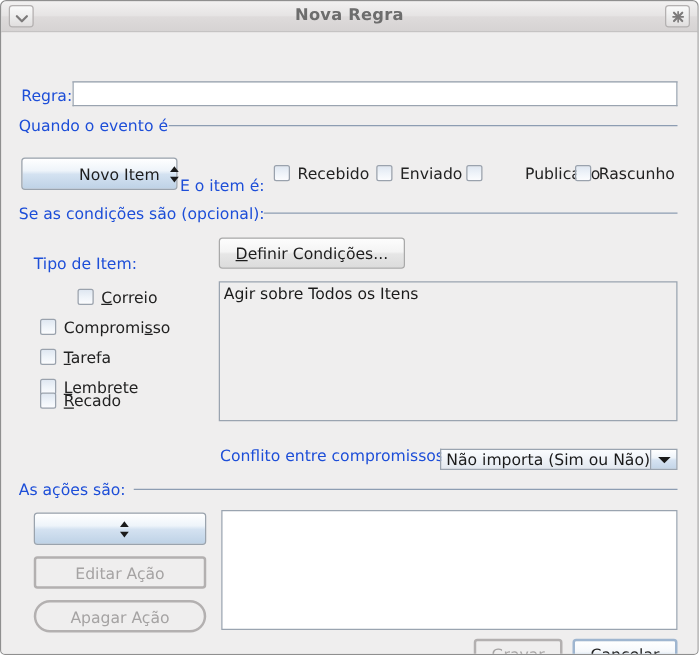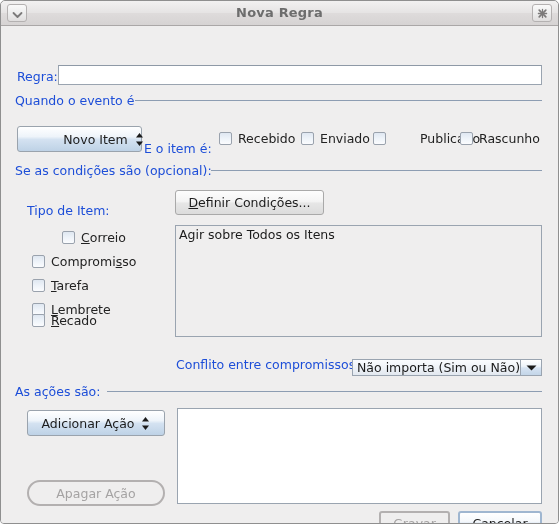--- a/index.html
+++ b/index.html
@@ -293,29 +293,31 @@
               <path d="M1.5 2.5 L11.5 2.5 L6.5 7.6 Z" fill="#1a1a1a"></path>
             </svg>
         </span>
       </div>
     </div>
 
     <div class="abs lbl" style="left:14px; top:358px;">As ações são:</div>
     <div class="abs sep-line" style="left:106px; top:365px; width:435px;"></div>
 
     <div class="abs btn popup" style="left:26px; top:384px; width:138px; height:26px;">
-      <span>Adicionar Ação</span>
       <span class="updown">
         <svg width="9" height="15" viewBox="0 0 9 15">
           <path d="M4.5 1 L8 5.6 L1 5.6 Z" fill="#1a1a1a"></path>
           <path d="M4.5 14 L8 9.4 L1 9.4 Z" fill="#1a1a1a"></path>
         </svg>
       </span>
     </div>
 
+    <div class="abs btn disabled" style="left:26px; top:419px; width:138px; height:26px;">
+      <span>Editar Ação</span>
+    </div>
 
     <div class="abs btn disabled" style="left:26px; top:454px; width:138px; height:26px;border-radius:13px;">
       <span>Apagar Ação</span>
     </div>
 
     <div class="abs listbox white" style="left:176px; top:382px; width:365px; height:96px;"></div>
 
     <div class="abs btn disabled" style="left:378px; top:485px; width:71px; height:24px;">
       <span>Gravar</span>
     </div>

